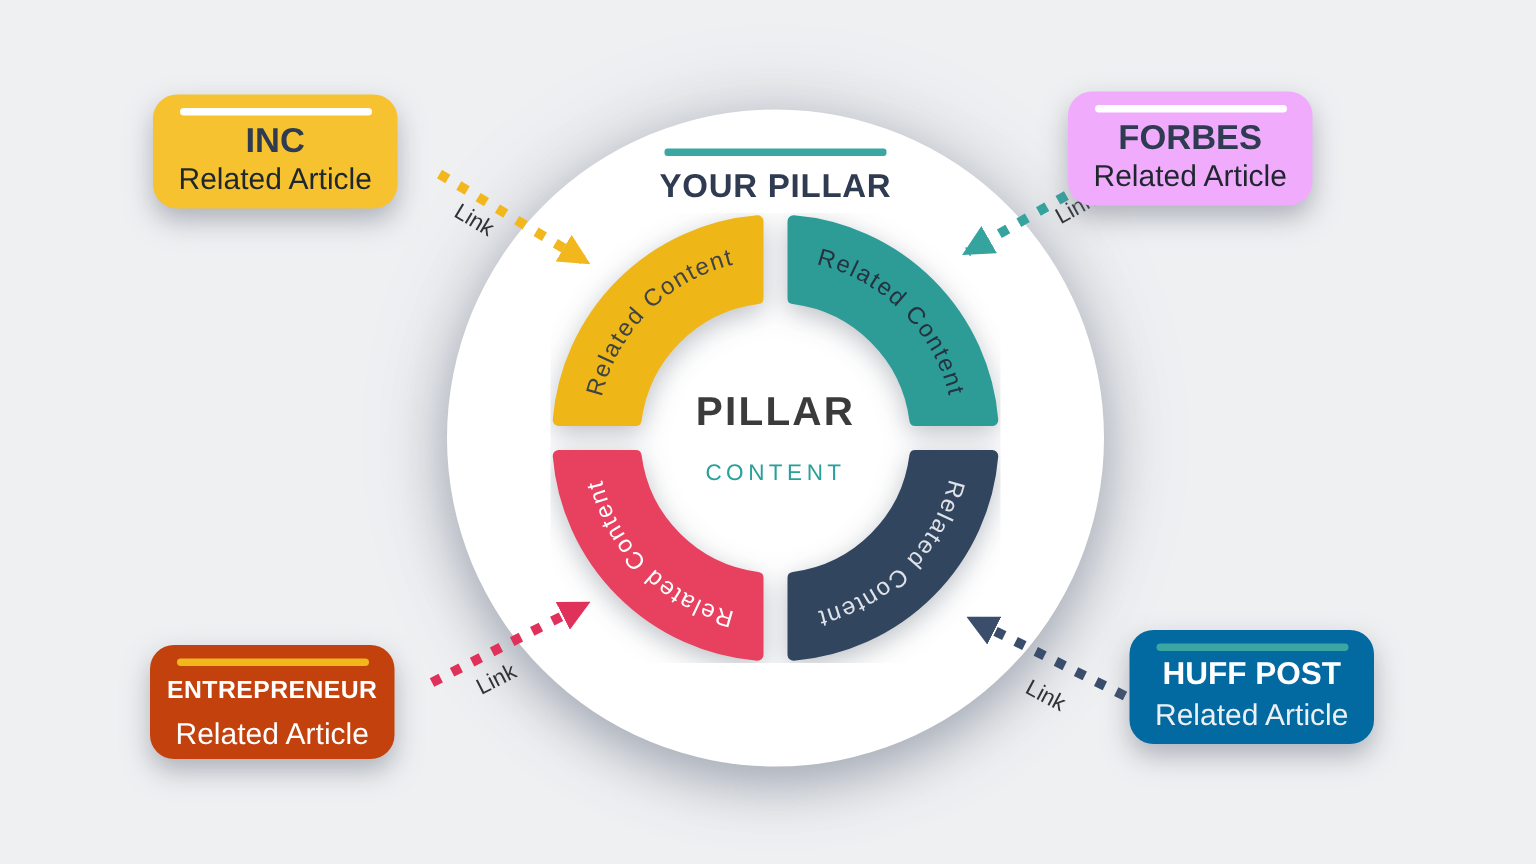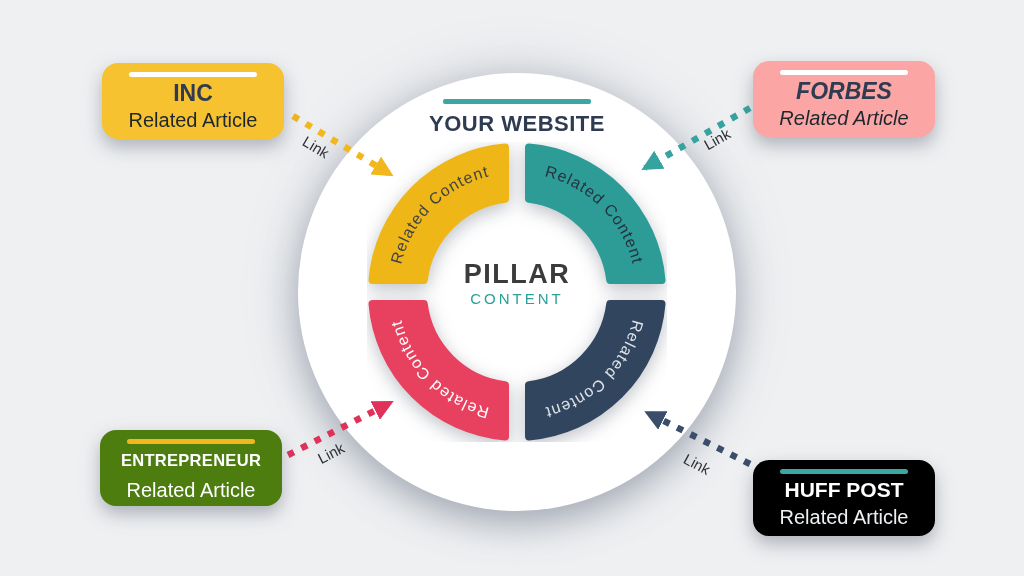--- a/index.html
+++ b/index.html
@@ -23,51 +23,51 @@
   .website-bar{width:148px;height:5px;border-radius:2px;background:#3AA7A2;}
   .website-text{
     font-size:22px;font-weight:bold;color:#2E3B50;letter-spacing:.5px;
   }
   .donut-svg{position:absolute;left:367px;top:142px;width:300px;height:300px;}
   .donut-group{filter:drop-shadow(0 5px 9px rgba(35,45,65,.30));}
   .quad-label{font-size:16px;font-weight:500;letter-spacing:1.1px;}
 
   .pillar-block{
     position:absolute;left:417px;top:259px;width:200px;
-    display:flex;flex-direction:column;align-items:center;gap:0;text-align:center;
+    display:flex;flex-direction:column;align-items:center;gap:17px;text-align:center;
   }
   .pillar-title{font-size:27px;font-weight:bold;color:#3B3B3B;letter-spacing:1.5px;}
   .pillar-subtitle{font-size:15px;font-weight:500;color:#2BA09B;letter-spacing:3px;}
 
   
   .source-box{
-    position:absolute;width:182px;height:76px;border-radius:16px;
+    position:absolute;width:163px;height:76px;border-radius:16px;
     display:flex;flex-direction:column;align-items:center;
     box-shadow:0 8px 18px rgba(110,118,132,.5);
   }
   .accent-bar{width:128px;height:5px;border-radius:2.5px;margin-top:9px;flex:none;}
   .source-name{font-weight:bold;line-height:1.15;}
   .source-sub{font-size:20px;line-height:1.2;}
 
   .box-inc{left:102px;top:63px;background:#F6C230;}
   .box-inc .accent-bar{background:#ffffff;}
   .box-inc .source-name{margin-top:3px;font-size:23px;color:#2E3B50;}
   .box-inc .source-sub{margin-top:2px;color:#1E262E;}
 
-  .box-forbes{left:753px;top:61px;background:#fca5a5;font-style:italic;}
+  .box-forbes{left:712px;top:61px;background:#f0abfc;}
   .box-forbes .accent-bar{background:#ffffff;}
   .box-forbes .source-name{margin-top:3px;font-size:23px;color:#2E3B50;}
   .box-forbes .source-sub{margin-top:2px;color:#1E262E;}
 
-  .box-entrepreneur{left:100px;top:430px;background:#4d7c0f;}
+  .box-entrepreneur{left:100px;top:430px;background:#c2410c;}
   .box-entrepreneur .accent-bar{background:#F2B71C;}
   .box-entrepreneur .source-name{margin-top:7px;font-size:16.5px;color:#ffffff;letter-spacing:.3px;}
   .box-entrepreneur .source-sub{margin-top:8px;color:#ffffff;}
 
-  .box-huffpost{left:753px;top:460px;background:#000000;}
+  .box-huffpost{left:753px;top:420px;background:#0369a1;}
   .box-huffpost .accent-bar{background:#3AA7A2;}
   .box-huffpost .source-name{margin-top:4px;font-size:21px;color:#ffffff;}
   .box-huffpost .source-sub{margin-top:3px;color:#EDF0F3;}
 
   
   .arrows-svg{position:absolute;left:0;top:0;width:1024px;height:576px;pointer-events:none;}
   .link-label{
     position:absolute;font-size:15px;font-weight:500;color:#2F3338;
     transform-origin:center;white-space:nowrap;
   }
@@ -77,21 +77,21 @@
   .link-huffpost{left:697px;top:464px;transform:translate(-50%,-50%) rotate(28deg);}
 </style>
 </head>
 <body>
 
 <div class="stage">
 
   <div class="outer-circle">
     <div class="website-label">
       <div class="website-bar"></div>
-      <div class="website-text">YOUR WEBSITE</div>
+      <div class="website-text">YOUR PILLAR</div>
     </div>
   </div>
 
   <svg class="donut-svg" viewBox="0 0 300 300">
     <defs>
       <path id="arc-tl" d="M 31,150 A 119,119 0 0 1 150,31" fill="none"></path>
       <path id="arc-tr" d="M 150,31 A 119,119 0 0 1 269,150" fill="none"></path>
       <path id="arc-bl" d="M 150,269 A 119,119 0 0 1 31,150" fill="none"></path>
       <path id="arc-br" d="M 269,150 A 119,119 0 0 1 150,269" fill="none"></path>
     </defs>

